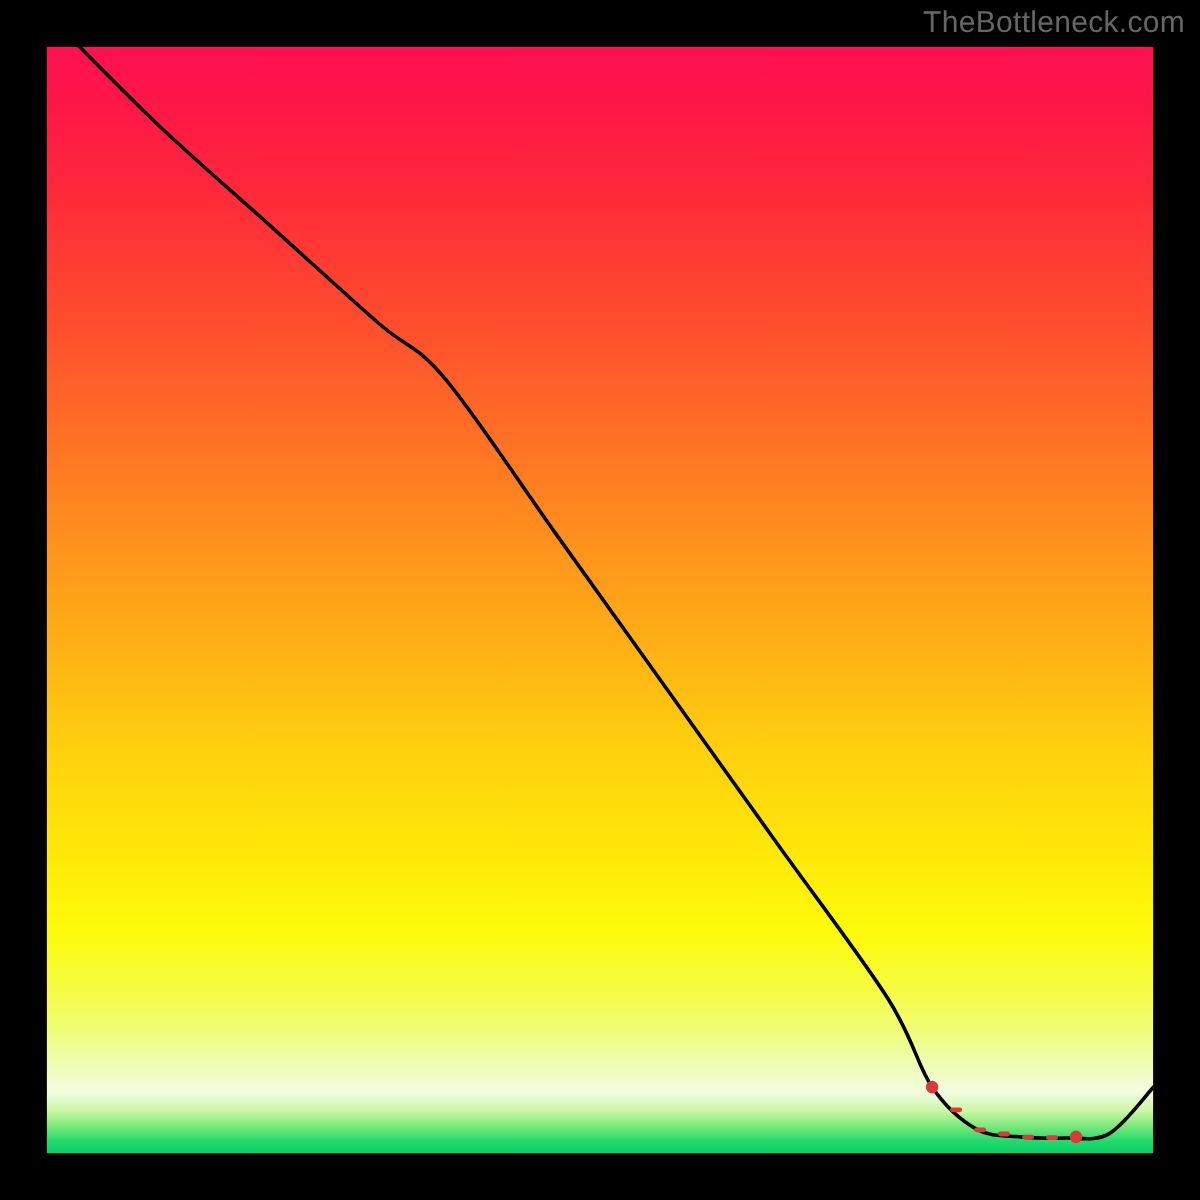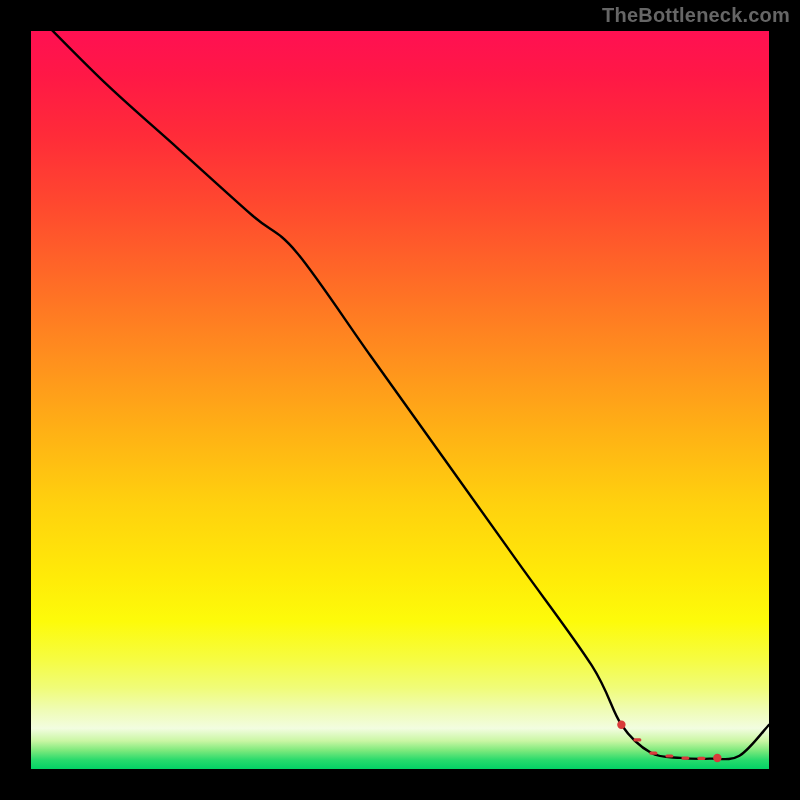--- a/index.html
+++ b/index.html
@@ -10,21 +10,21 @@
     position: relative;
     font-family: Arial, Helvetica, sans-serif;
     overflow: hidden;
   }
   .watermark {
     position: absolute;
     top: 4px;
     right: 10px;
     color: #666;
     font-size: 20px;
-    font-weight: 700;
+    font-weight: 400;
     z-index: 30;
     letter-spacing: 0.2px;
   }
   .plot-frame {
     position: absolute;
     left: 31px;
     top: 31px;
     width: 738px;
     height: 738px;
     background: #000;

